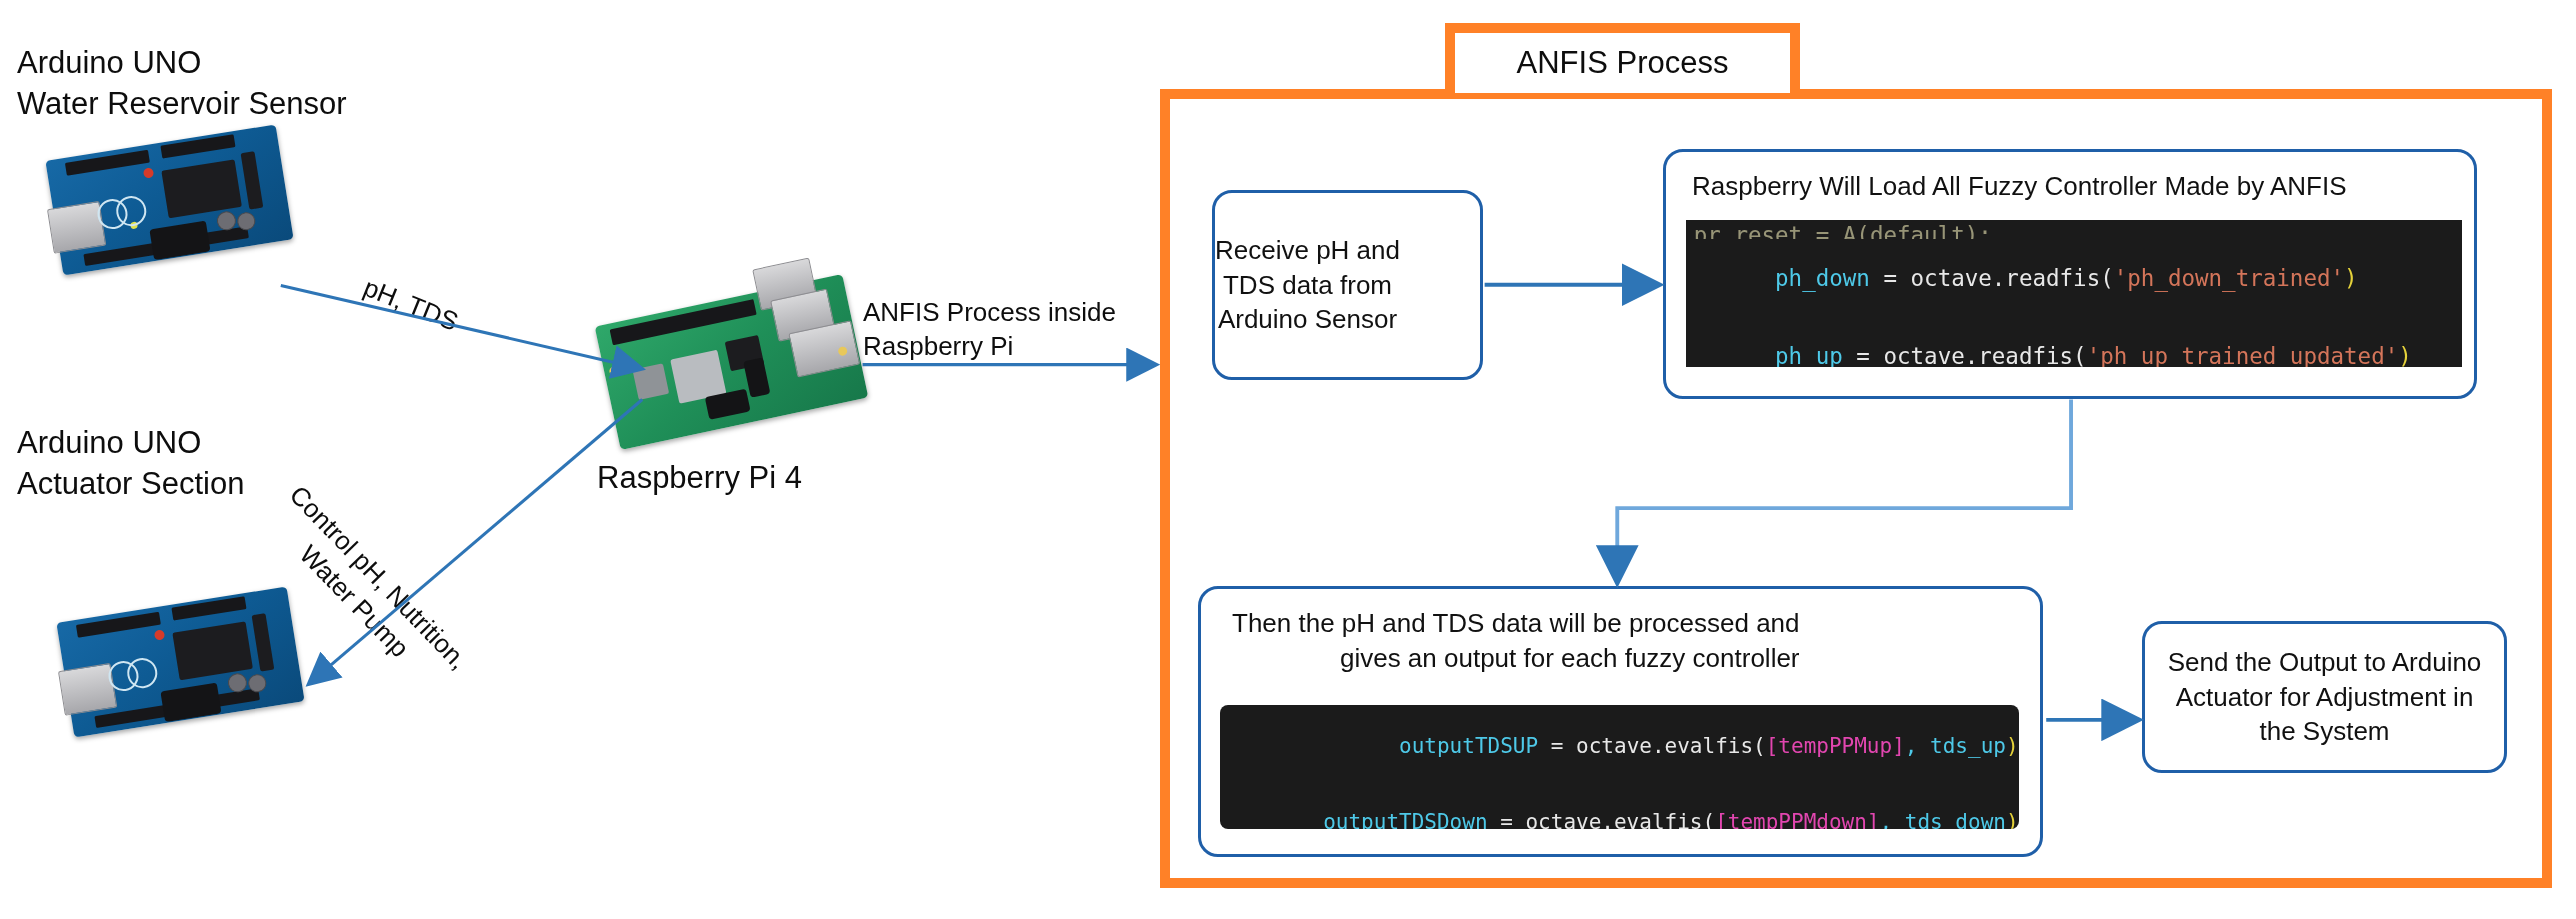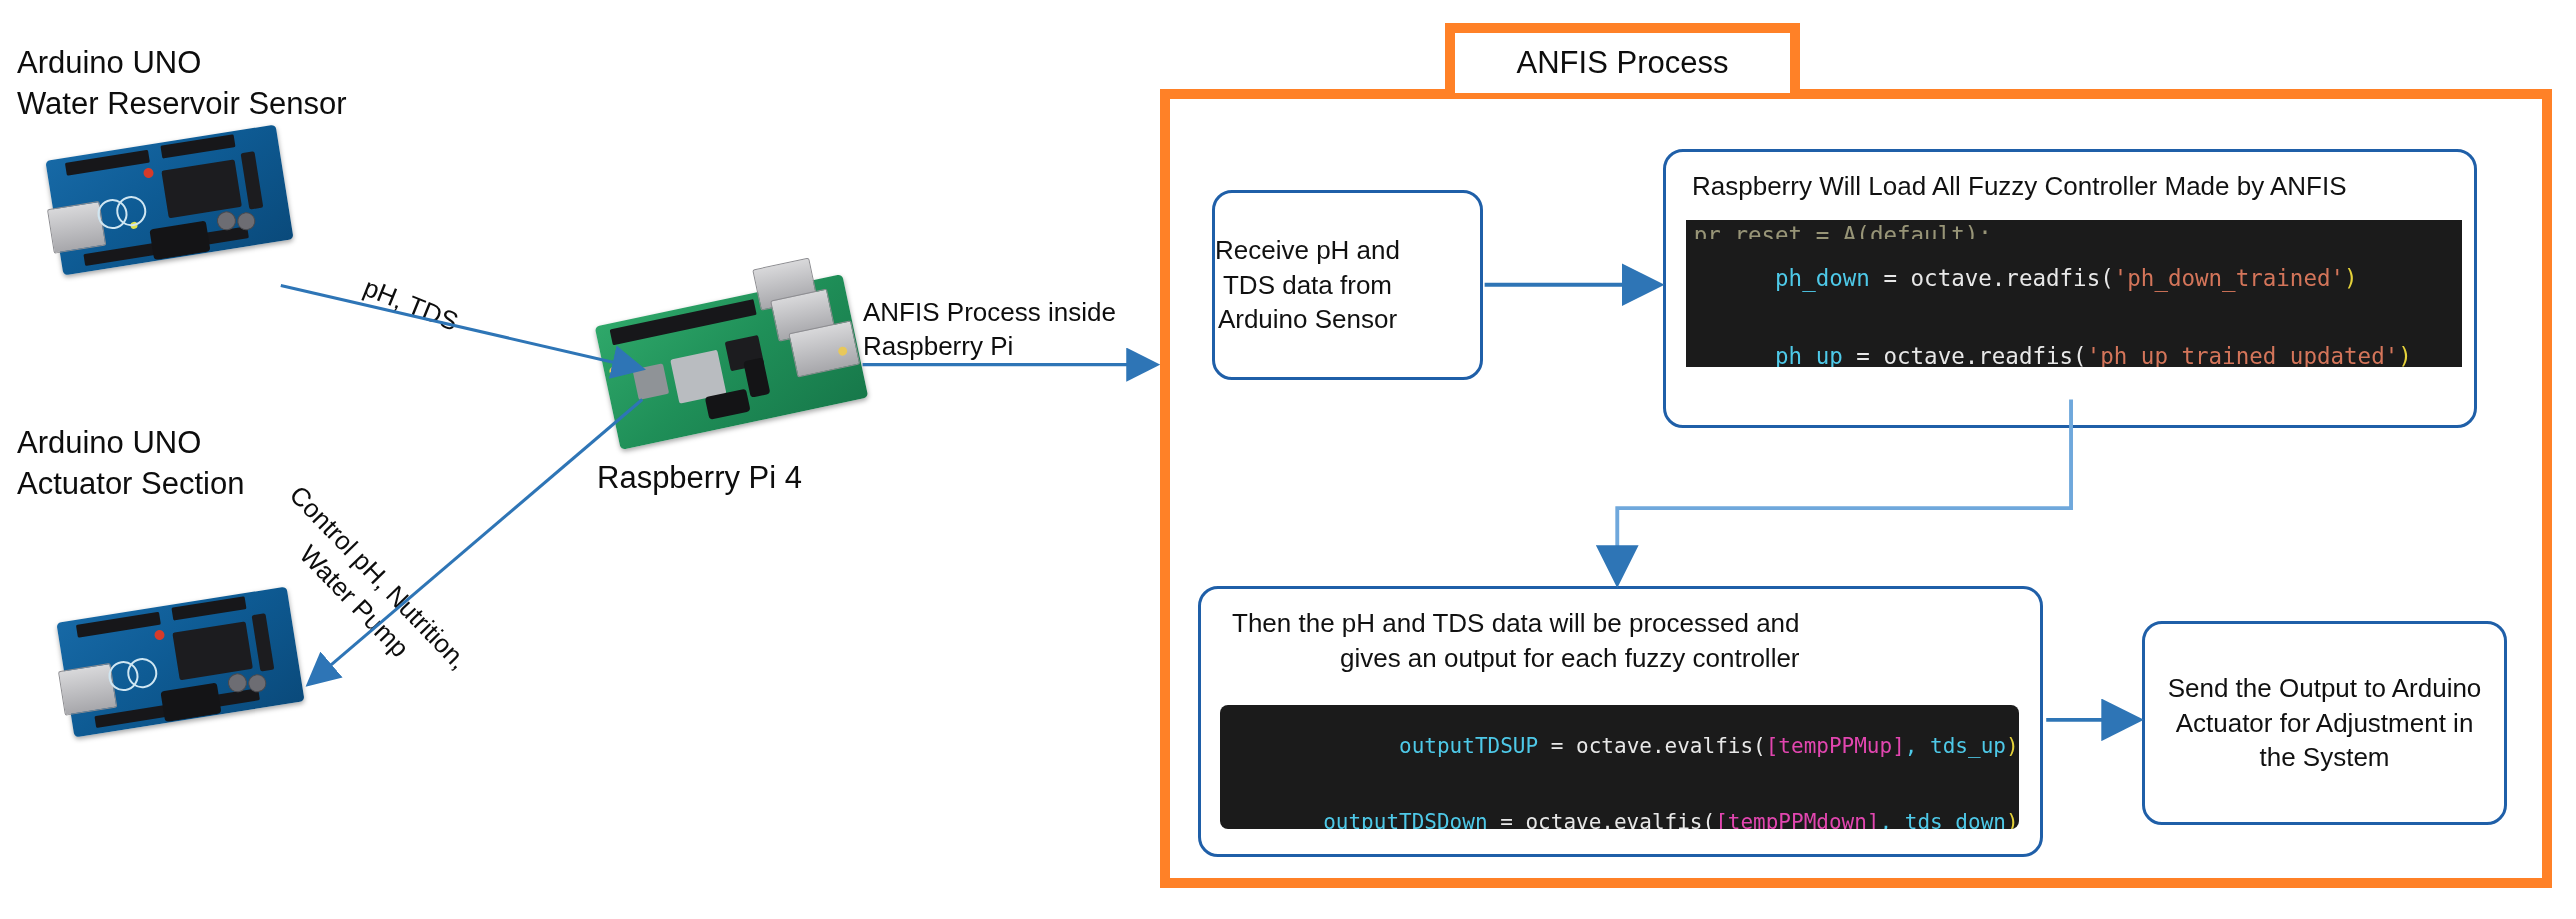--- a/index.html
+++ b/index.html
@@ -134,21 +134,21 @@
   <span>ANFIS Process</span>
 </div>
 
 <div class="abs rbox" style="left:1212px;top:190px;width:271px;height:190px;
             display:flex;align-items:center;justify-content:flex-start;">
   <div class="rbox-txt" style="text-align:center;">Receive pH and
 TDS data from
 Arduino Sensor</div>
 </div>
 
-<div class="abs rbox" style="left:1663px;top:149px;width:814px;height:279px;">
+<div class="abs rbox" style="left:1663px;top:149px;width:814px;height:250px;">
   <div class="rbox-txt" style="position:absolute;left:26px;top:17px;">Raspberry Will Load All Fuzzy Controller Made by ANFIS</div>
 
   <div class="term" style="position:absolute;left:20px;top:68px;width:776px;height:147px;
               font-size:22.5px;line-height:26px;padding:1.6px 0 0 7.8px;">
     <div class="cline dim" style="height:17px;overflow:hidden;opacity:.55;">pr_reset = A(default);</div>
     <div class="cline">
       <span class="v">ph_down</span><span class="w"> = octave.readfis(</span><span class="s">'ph_down_trained'</span><span class="p">)</span>
     </div>
     <div class="cline">
       <span class="v">ph_up</span><span class="w"> = octave.readfis(</span><span class="s">'ph_up_trained_updated'</span><span class="p">)</span>
@@ -166,21 +166,21 @@
     <div class="cline">
       <span class="v">outputTDSUP</span><span class="w"> = octave.evalfis(</span><span class="b">[tempPPMup]</span><span class="v">, tds_up</span><span class="p">)</span>
     </div>
     <div class="cline">
       <span class="v">outputTDSDown</span><span class="w"> = octave.evalfis(</span><span class="b">[tempPPMdown]</span><span class="v">, tds_down</span><span class="p">)</span>
     </div>
 
   </div>
 </div>
 
-<div class="abs rbox" style="left:2142px;top:621px;width:365px;height:204px;
+<div class="abs rbox" style="left:2142px;top:621px;width:365px;height:152px;
             display:flex;align-items:center;justify-content:center;">
   <div class="rbox-txt" style="text-align:center;">Send the Output to Arduino
 Actuator for Adjustment in
 the System</div>
 </div>
 
 <svg id="wires" viewBox="0 0 3321 1186">
   <defs>
     <marker id="ah" markerWidth="11" markerHeight="11" refX="9" refY="5.5" orient="auto" markerUnits="strokeWidth">
       <path d="M0,0 L11,5.5 L0,11 z" fill="#2E75B6"></path>

